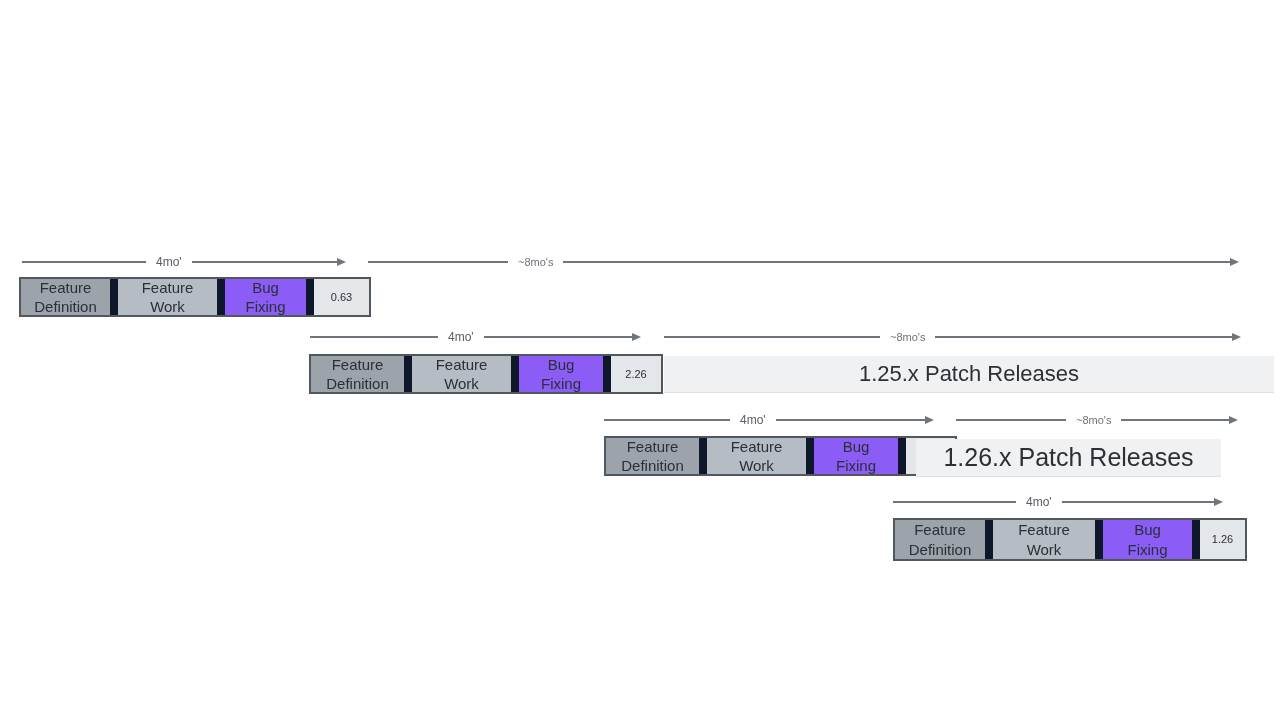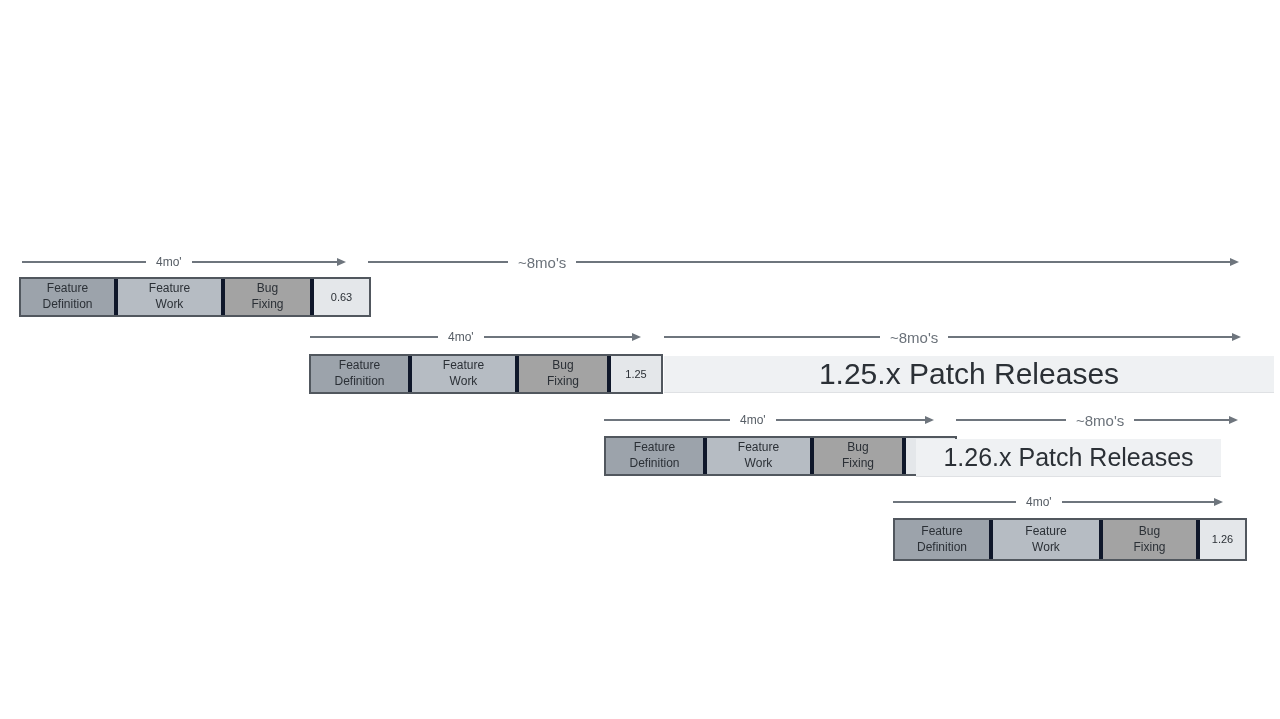--- a/index.html
+++ b/index.html
@@ -24,43 +24,43 @@
     border-top:4px solid transparent;
     border-bottom:4px solid transparent;
   }
   .arrow-label{
     flex:0 0 auto;
     padding:0 10px;
     color:#565d65;
     font-size:12px;
     white-space:nowrap;
   }
-  .arrow-label.small{font-size:15px;color:#6b727a;}
+  .arrow-label.small{font-size:11px;color:#6b727a;}
   
   .strip{
     position:absolute;
     display:flex;
     border:2px solid #51575e;
     box-sizing:border-box;
     background:#fff;
   }
   .cell{
     display:flex;align-items:center;justify-content:center;
     text-align:center;
-    border-right:4px solid #0f172a;
+    border-right:8px solid #0f172a;
     box-sizing:border-box;
     color:#2b3036;
-    font-size:12px;
+    font-size:15px;
     line-height:1.3;
     white-space:pre-line;
   }
   .cell:last-child{border-right:none;}
   .c-fd{background:#9ca3ab;}
   .c-fw{background:#b6bcc3;}
-  .c-bf{background:#a3a3a3;}
+  .c-bf{background:#8b5cf6;}
   .c-ver{background:#e4e7ea;font-size:11px;}
   
   .patchbar{
     position:absolute;
     background:#eff1f3;
     border-bottom:1px solid #dfe1e4;
     display:flex;align-items:center;justify-content:center;
     color:#2b3036;
     box-sizing:border-box;
   }
@@ -104,23 +104,23 @@
     <div class="seg grow"></div>
     <div class="head"></div>
   </div>
   <div class="strip" style="left:293px;top:354px;height:40px">
     <div class="cell c-fd" style="width:101px">Feature
 Definition</div>
     <div class="cell c-fw" style="width:107px">Feature
 Work</div>
     <div class="cell c-bf" style="width:92px">Bug
 Fixing</div>
-    <div class="cell c-ver" style="width:50px">1.25</div>
+    <div class="cell c-ver" style="width:50px">2.26</div>
   </div>
-  <div class="patchbar" style="left:648px;top:356px;width:610px;height:37px;font-size:30px">1.25.x Patch Releases</div>
+  <div class="patchbar" style="left:648px;top:356px;width:610px;height:37px;font-size:22px">1.25.x Patch Releases</div>
 
   <div class="arrow" style="left:588px;top:413px;width:330px">
     <div class="seg" style="width:126px"></div>
     <span class="arrow-label">4mo'</span>
     <div class="seg grow"></div>
     <div class="head"></div>
   </div>
   <div class="arrow" style="left:940px;top:413px;width:282px">
     <div class="seg" style="width:110px"></div>
     <span class="arrow-label small">~8mo's</span>

